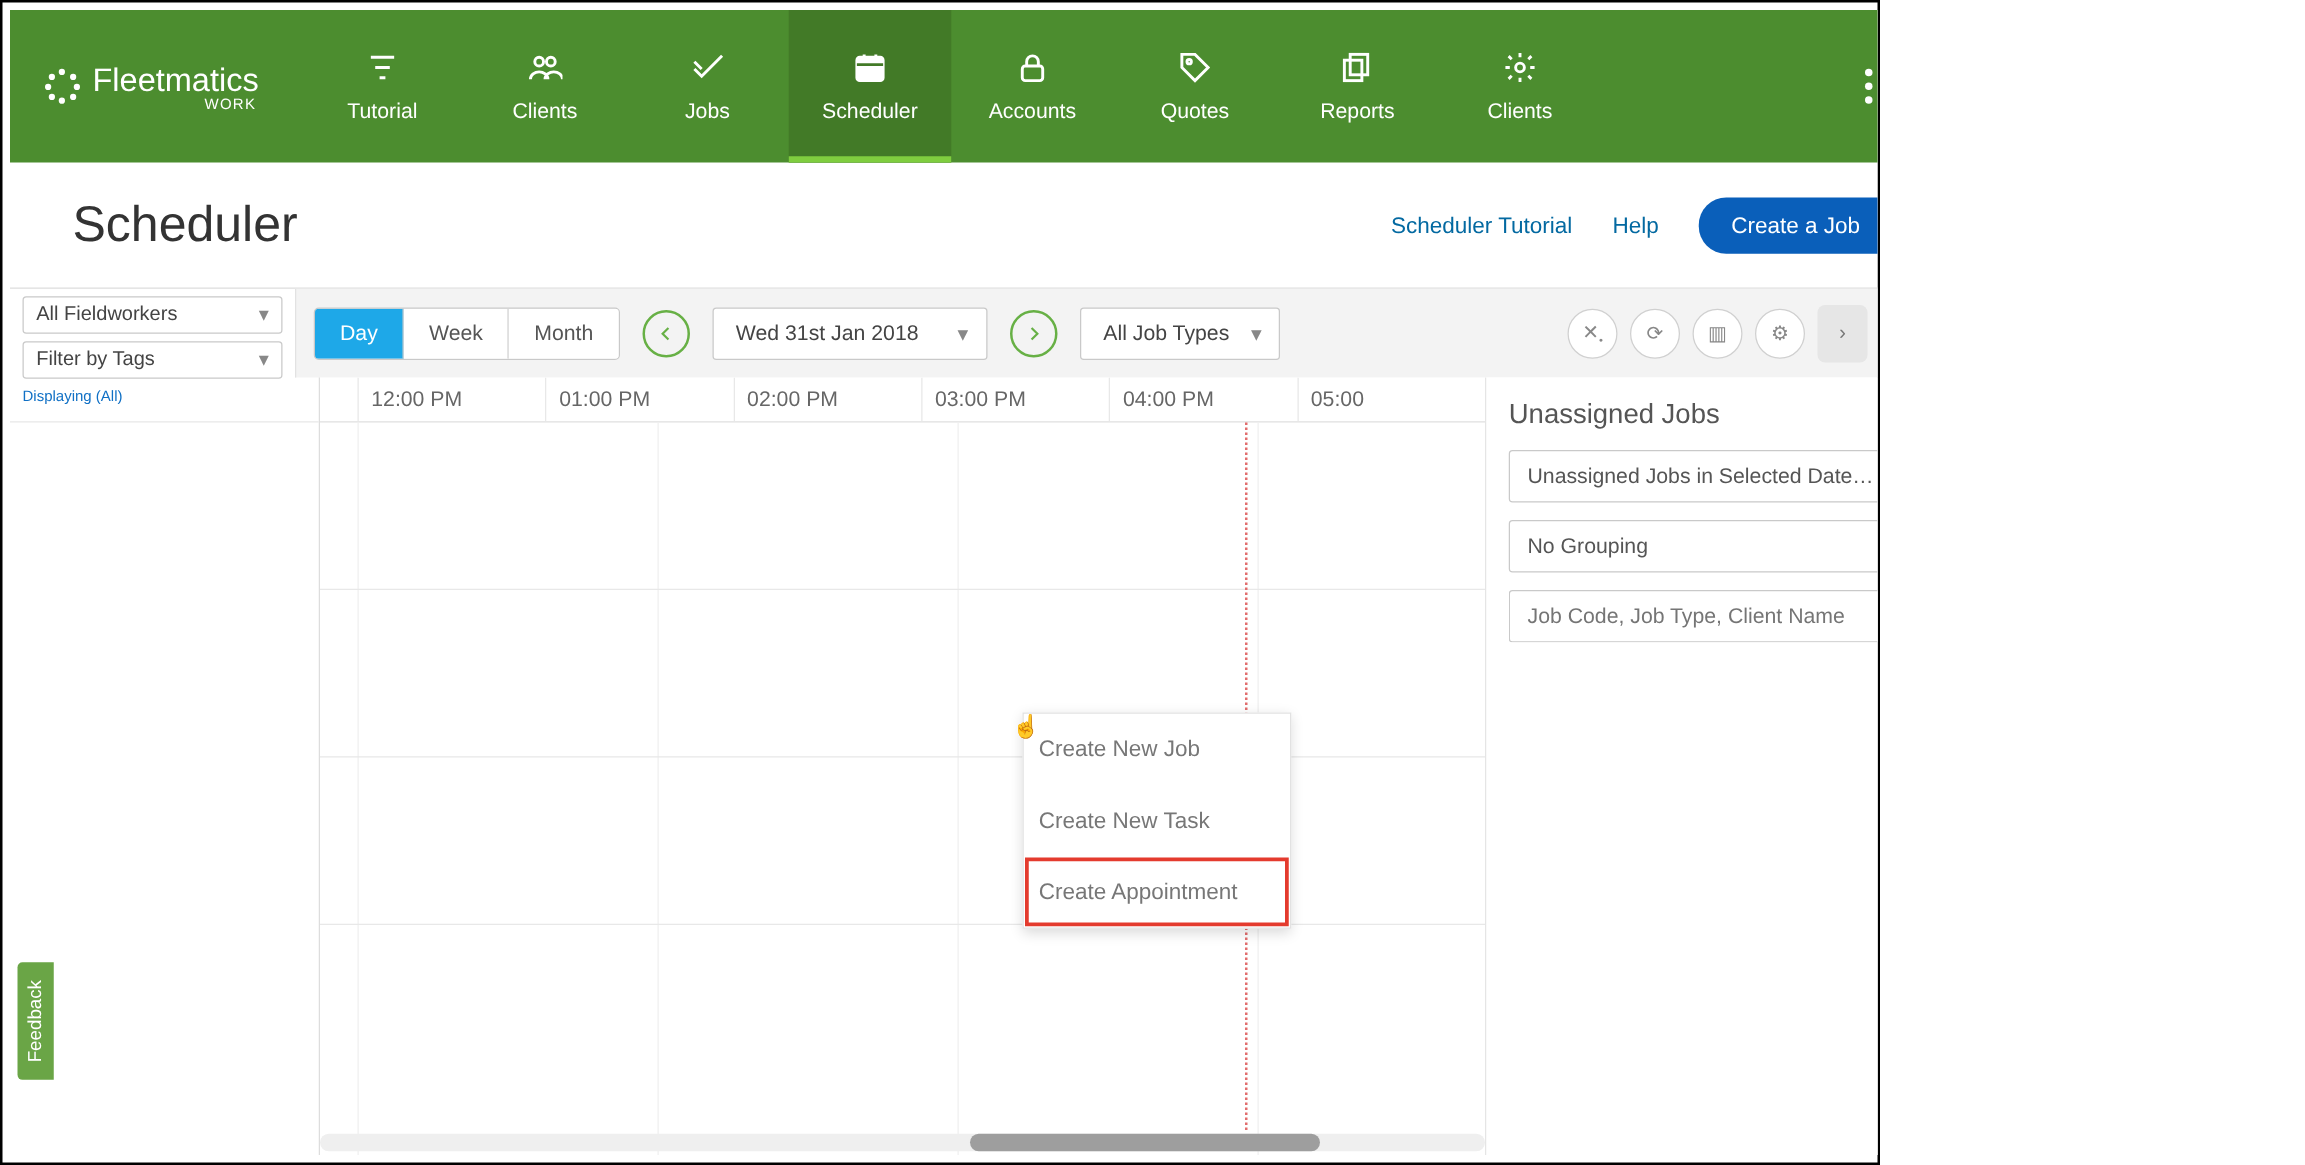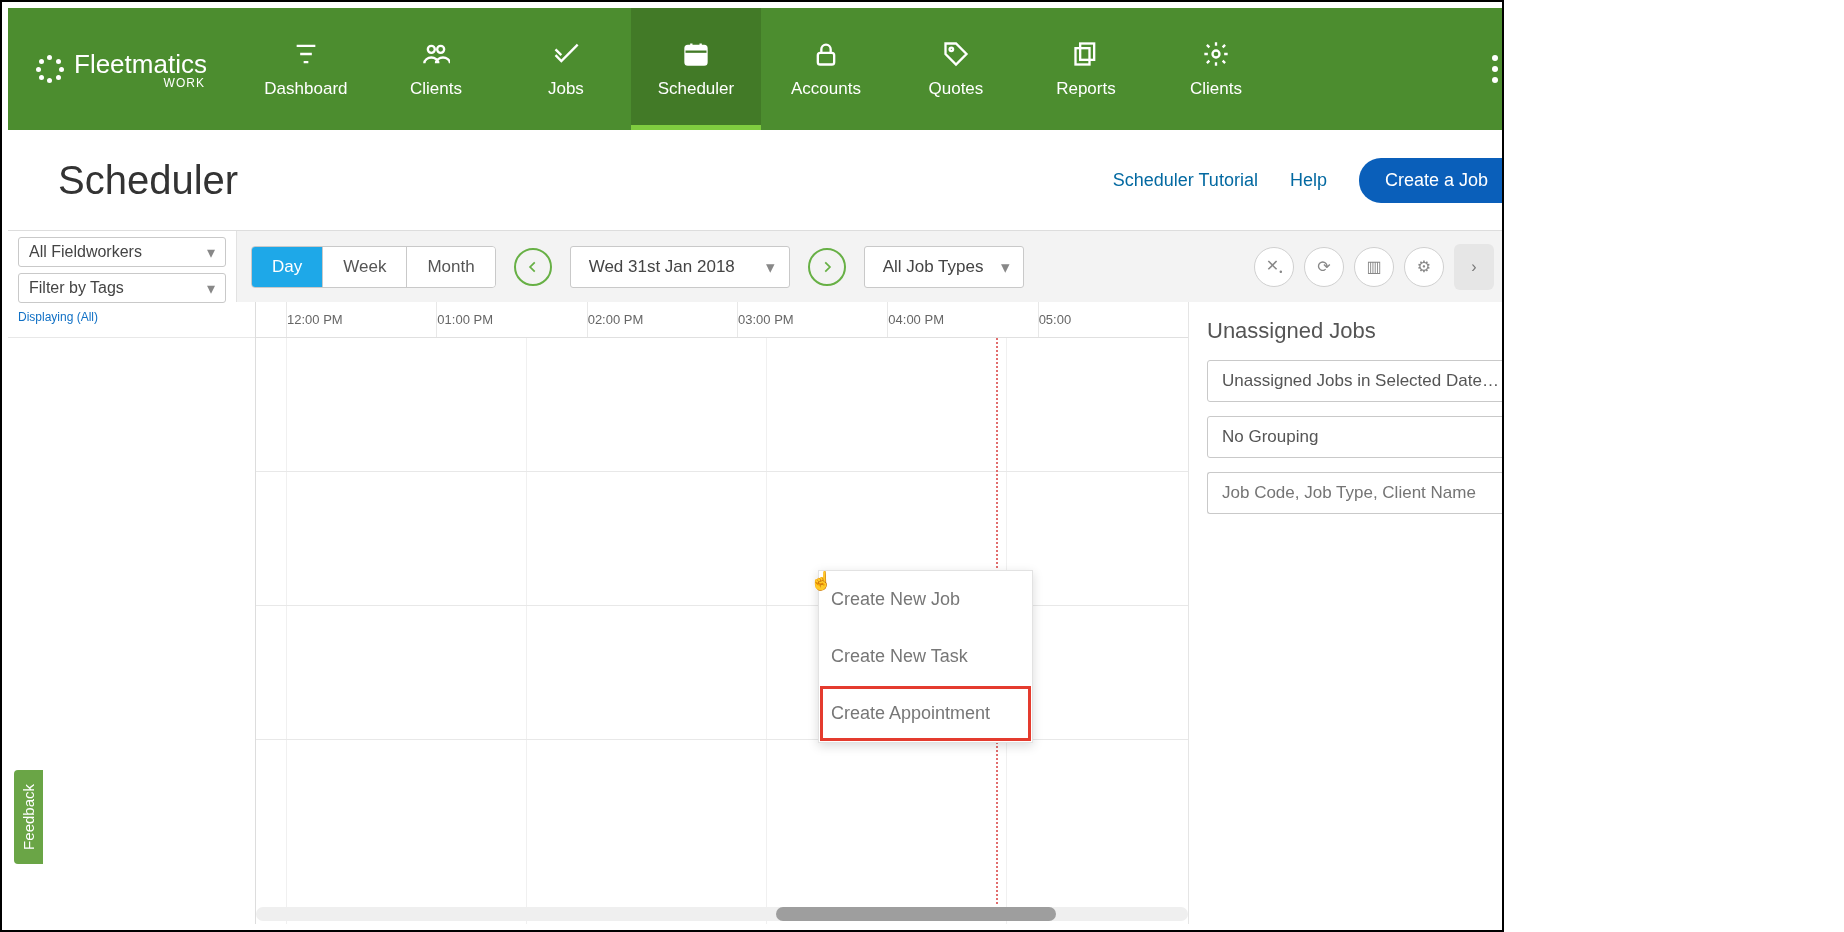--- a/index.html
+++ b/index.html
@@ -47,21 +47,21 @@
 .tool-icons { margin-left:auto; display:flex; gap:10px; align-items:center; }
 .tool-btn { width:40px; height:40px; border:1px solid #d0d0d0; border-radius:50%; background:#fff; display:flex; align-items:center; justify-content:center; cursor:pointer; color:#888; font-size:16px;}
 .collapse-btn { width:40px; height:46px; border-radius:6px; background:#e6e6e6; display:flex; align-items:center; justify-content:center; cursor:pointer; color:#777; }
 
 
 .content-row { display:flex; height: calc(100% - 122px - 100px - 72px); position:relative; }
 .left-panel { width:248px; border-right:1px solid #ddd; }
 .displaying { color:#1070c5; font-size:12px; padding:8px 10px; cursor:pointer; border-bottom:1px solid #e8e8e8; height:36px;}
 .grid { flex:1; position:relative; overflow:hidden; }
 .time-header { height:36px; border-bottom:1px solid #e0e0e0; display:flex; position:relative; background:#fff; }
-.time-slot { width:240px; border-left:1px solid #e8e8e8; display:flex; align-items:center; font-size:13px; color:#666; }
+.time-slot { width:240px; border-left:1px solid #e8e8e8; padding-left:10px; display:flex; align-items:center; font-size:17px; color:#666; }
 .rows { position:relative; }
 .row { height:134px; border-bottom:1px solid #e8e8e8; position:relative; }
 .grid-lines { position:absolute; top:36px; bottom:0; left:0; right:0; pointer-events:none; }
 .gl { position:absolute; top:0; bottom:0; width:1px; background:#f0f0f0; }
 .now-line { position:absolute; top:36px; bottom:20px; width:0; border-left:2px dotted #e16d6d; z-index:2; }
 .hscroll { position:absolute; bottom:3px; left:248px; right:320px; height:14px; background:#efefef; border-radius:7px; }
 .hscroll .thumb { position:absolute; height:14px; background:#9e9e9e; border-radius:7px; }
 
 
 .side { width:320px; padding:16px 0 0 18px; border-left:1px solid #e5e5e5; background:#fff; }
@@ -100,21 +100,21 @@
       <span class="sub">WORK</span>
     </div>
   </div>
   <div class="nav">
     <div class="nav-item">
       <div class="icon">
               <svg viewBox="0 0 24 24">
                 <path d="M4 5h16M7 12h10M10 19h4"></path>
               </svg>
             </div>
-      <span class="nav-label">Dashboard</span>
+      <span class="nav-label">Tutorial</span>
     </div>
     <div class="nav-item">
       <div class="icon">
               <svg viewBox="0 0 24 24">
                 <circle cx="8" cy="8" r="3"></circle>
                 <circle cx="16" cy="8" r="3"></circle>
                 <path d="M2 20c0-3 3-5 6-5s6 2 6 5M12 20c0-3 3-5 6-5s6 2 6 5"></path>
               </svg>
             </div>
       <span class="nav-label">Clients</span>

